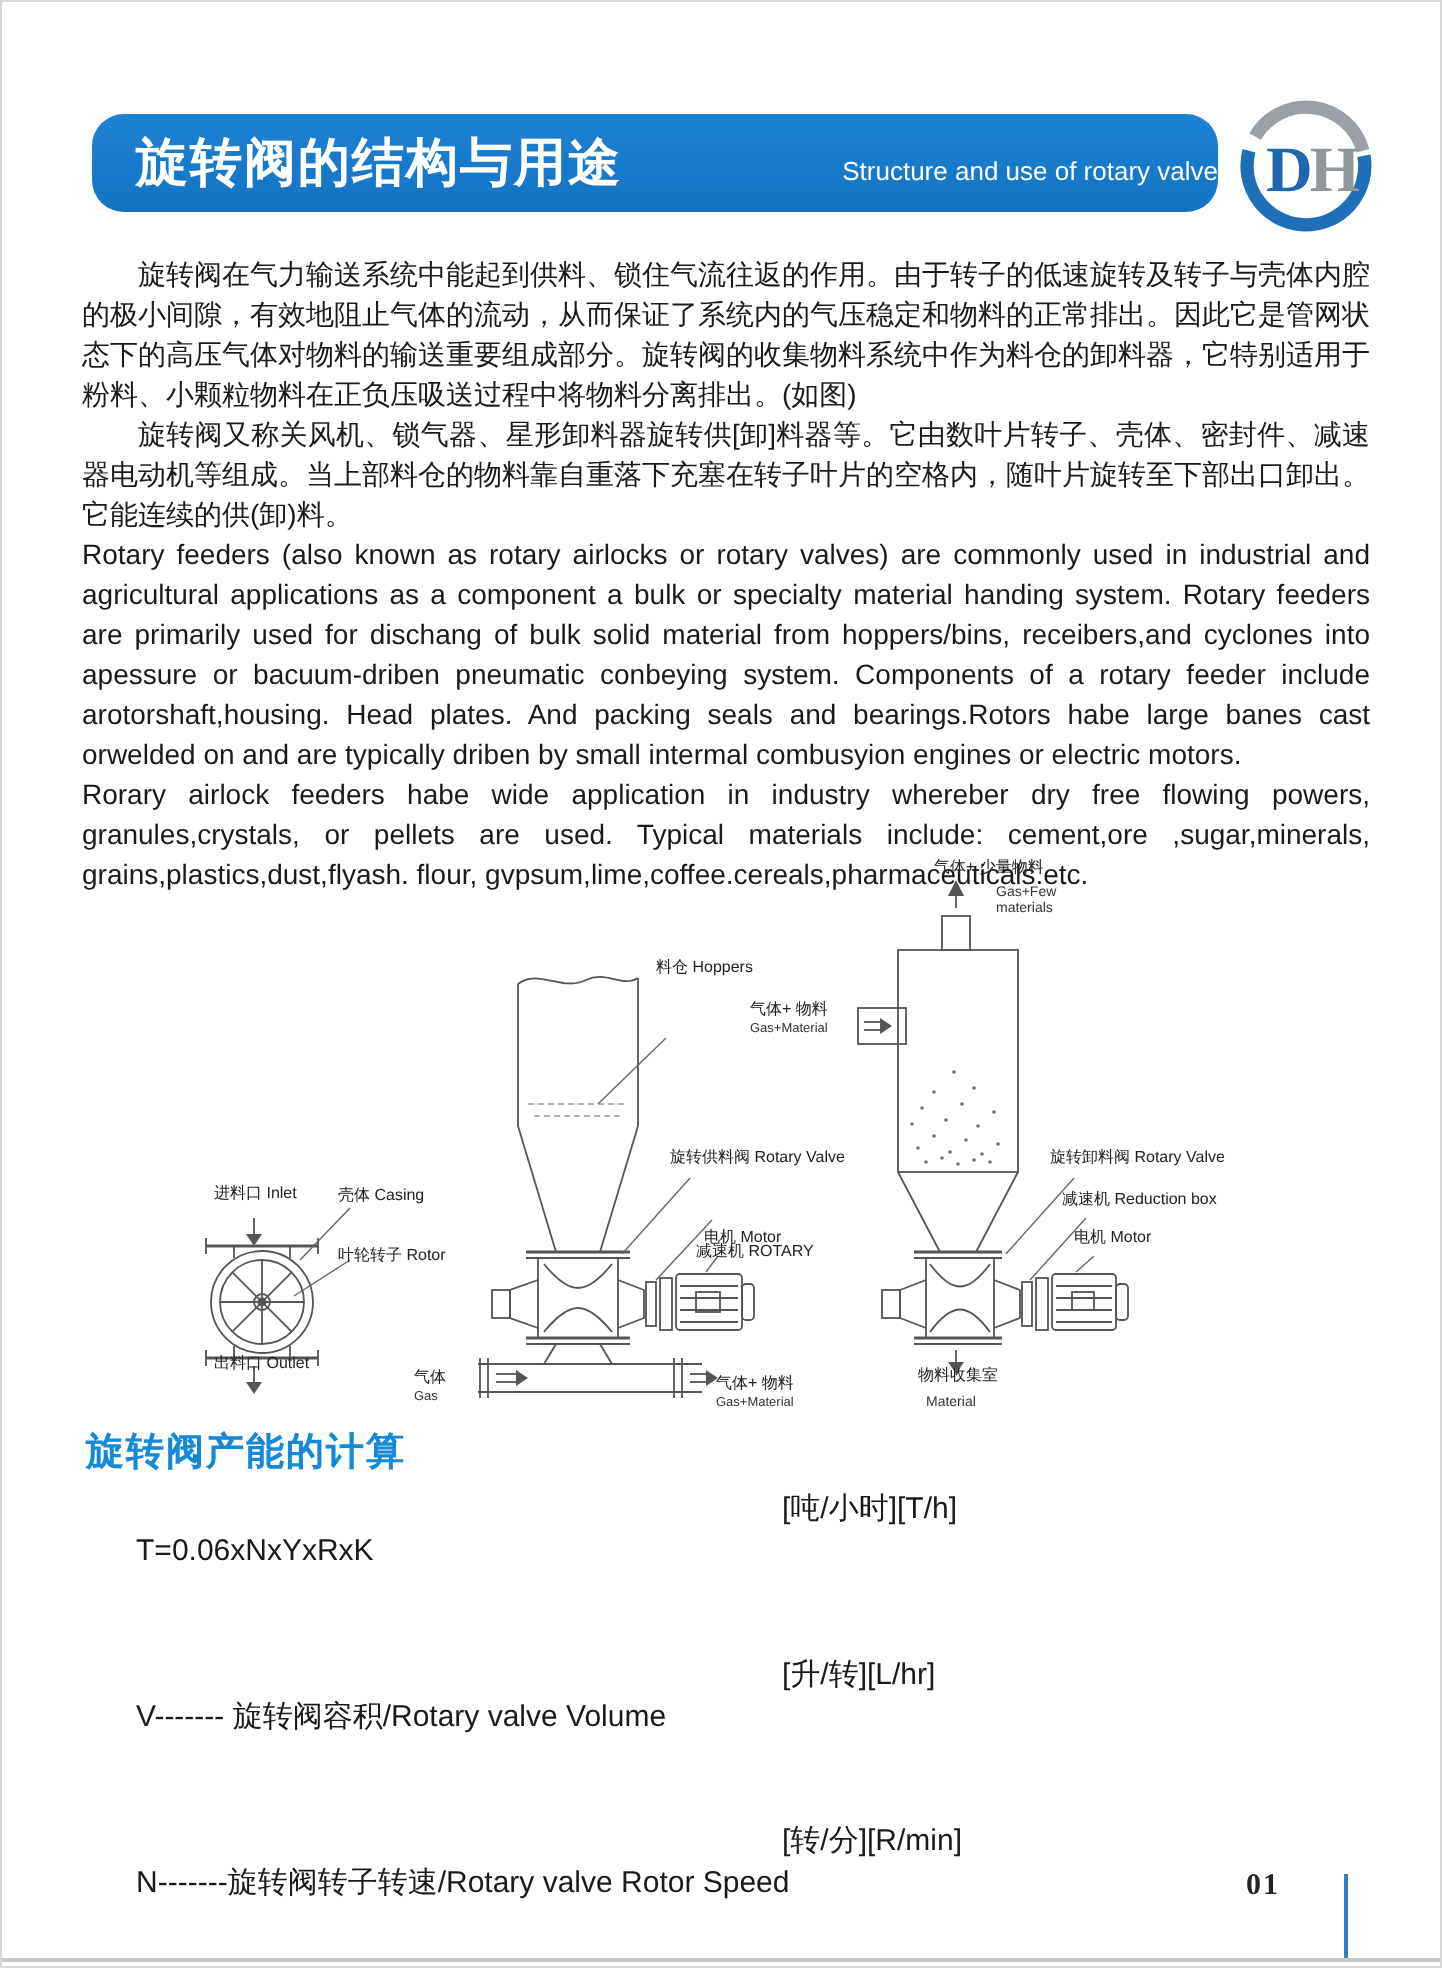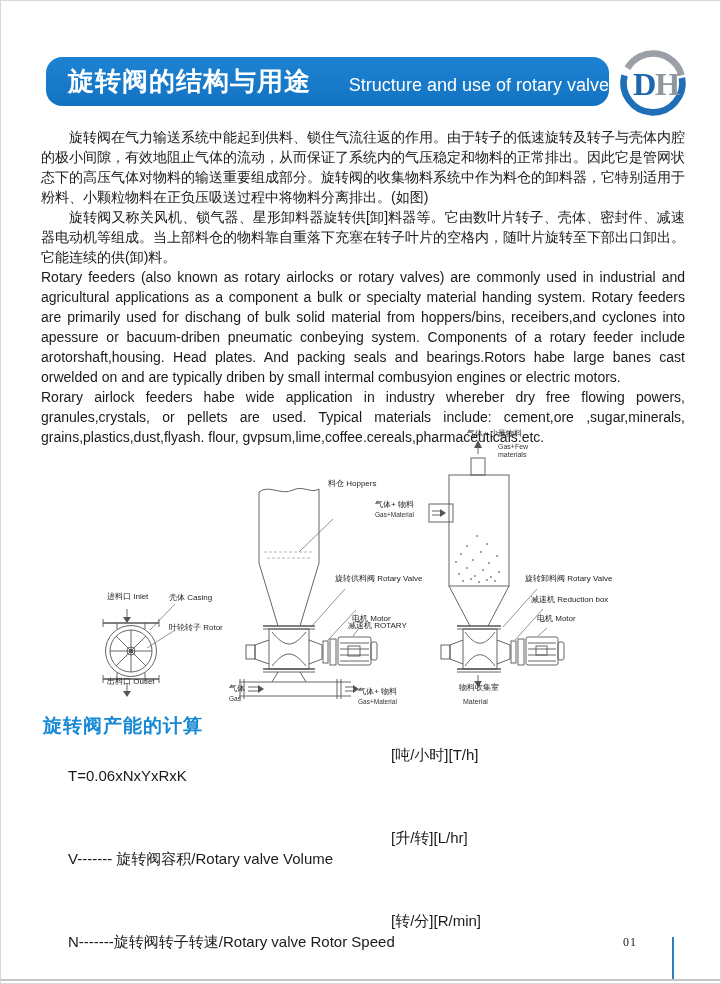--- a/index.html
+++ b/index.html
@@ -6,21 +6,21 @@
   .page{position:relative;width:721px;height:984px;background:#fff;
         border:1px solid #d8d8d8;box-sizing:border-box;overflow:hidden;
         font-family:"Liberation Sans",sans-serif;color:#1a1a1a;}
 
   
   .banner{position:absolute;left:45px;top:56px;width:563px;height:49px;
           background:linear-gradient(180deg,#1e82d2 0%,#1273c2 100%);
           border-radius:16px;display:flex;align-items:center;padding-left:22px;
           box-sizing:border-box;justify-content:space-between;}
   .banner-zh{color:#fff;font-size:26px;font-weight:bold;letter-spacing:1px;white-space:nowrap;}
-  .banner-en{color:#fff;font-size:18px;margin-left:12px;margin-top:8px;white-space:nowrap;}
+  .banner-en{color:#fff;font-size:13px;margin-left:12px;margin-top:8px;white-space:nowrap;}
   .logo{position:absolute;left:614px;top:44px;width:76px;height:76px;}
 
   
   .bodytext{position:absolute;left:40px;top:126px;width:644px;
             font-size:14px;line-height:20px;text-align:justify;}
   .bodytext p{margin:0;}
   .bodytext p.zh{text-indent:2em;}
 
   
   .diagram-art{position:absolute;left:0;top:423px;width:721px;height:290px;}
@@ -31,21 +31,21 @@
 
   
   .calc-title{position:absolute;left:42px;top:712px;margin:0;
               font-size:19px;font-weight:bold;color:#1689d6;letter-spacing:1px;}
   .calc{position:absolute;left:42px;top:744px;width:620px;font-size:15px;line-height:20.8px;}
   .calc-row{position:relative;white-space:pre-wrap;}
   .calc-row .cr{position:absolute;left:348px;top:0;white-space:nowrap;}
 
   
   .pageno{position:absolute;left:622px;top:934px;width:44px;text-align:left;
-          font-family:"Liberation Serif",serif;font-size:12px;font-weight:normal;
+          font-family:"Liberation Serif",serif;font-size:15px;font-weight:bold;
           color:#222;letter-spacing:1px;}
   .footer-vline{position:absolute;left:671px;top:936px;width:2px;height:44px;background:#2d7fc0;}
   .footer-rule{position:absolute;left:0;top:978px;width:721px;height:2px;background:#c6c6c6;}
 
   svg .ln{stroke:#555;stroke-width:0.9;fill:none;}
   svg .ln2{stroke:#555;stroke-width:1.4;fill:none;}
   svg .fillc{fill:#555;stroke:none;}
   svg .lead{stroke:#666;stroke-width:0.7;fill:none;}
   svg .dash{stroke:#999;stroke-width:0.7;fill:none;stroke-dasharray:3 2;}
 </style>
@@ -226,21 +226,21 @@
 
   <div class="dlabel" style="left:106px;top:591px;">进料口 Inlet</div>
   <div class="dlabel" style="left:168px;top:592px;">壳体 Casing</div>
   <div class="dlabel" style="left:168px;top:622px;">叶轮转子 Rotor</div>
   <div class="dlabel" style="left:106px;top:676px;">出料口 Outlet</div>
 
   <div class="dlabel" style="left:327px;top:478px;">料仓 Hoppers</div>
   <div class="dlabel" style="left:334px;top:573px;">旋转供料阀 Rotary Valve</div>
   <div class="dlabel" style="left:347px;top:620px;">减速机 ROTARY</div>
   <div class="dlabel" style="left:351px;top:613px;">电机 Motor</div>
-  <div class="dlabel stack" style="left:206px;top:683px;margin-left:22px;">
+  <div class="dlabel stack" style="left:206px;top:683px;">
     <span>气体</span>
     <span class="en">Gas</span>
   </div>
   <div class="dlabel stack" style="left:357px;top:686px;">
     <span>气体+ 物料</span>
     <span class="en">Gas+Material</span>
   </div>
 
   <div class="dlabel" style="left:466px;top:428px;">气体+ 少量物料</div>
   <div class="dlabel-sm" style="left:497px;top:442px;width:42px;white-space:normal;">Gas+Few materials</div>

